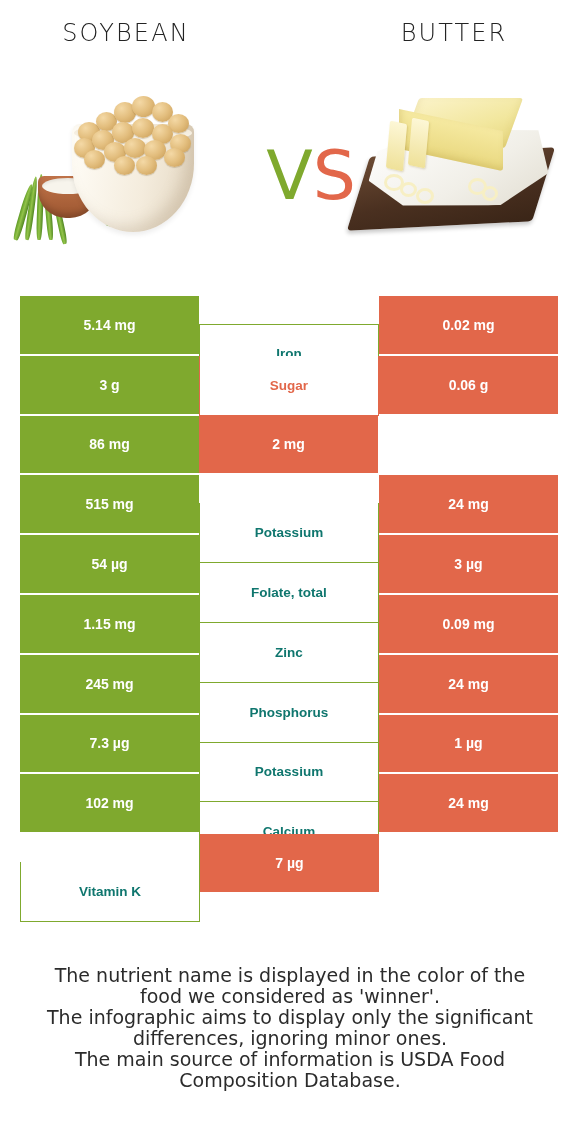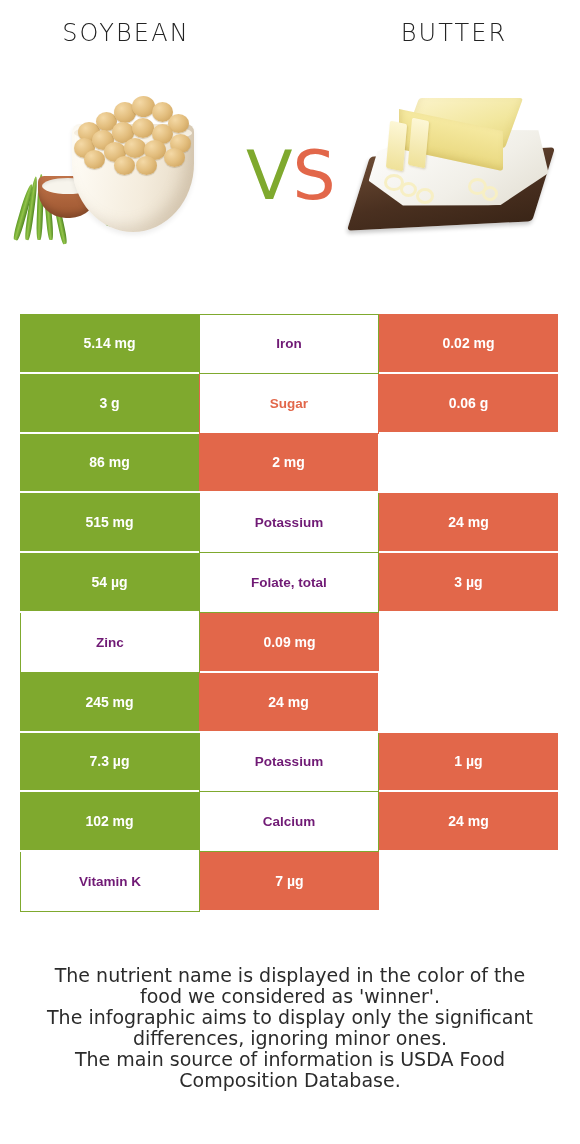--- a/index.html
+++ b/index.html
@@ -56,21 +56,21 @@
   }
   .hero-left  { left: 10px;  width: 240px; }
   .hero-right { left: 350px; width: 220px; }
 
   .vs-wrap {
     position: absolute;
     left: 246px;
     top: 48px;
     width: 110px;
     height: 100px;
-    text-align: left;
+    text-align: right;
   }
   .vs-wrap span {
     font-family: "DejaVu Sans", sans-serif;
     font-size: 68px;
     font-weight: 400;
     line-height: 100px;
     letter-spacing: 0px;
   }
   .vs-v { color: #7FA92E; }
   .vs-s { color: #E2674A; }
@@ -184,21 +184,21 @@
     position: absolute;
     border: 3px solid #F7EFC4;
     border-radius: 50%;
     background: transparent;
   }
 
   
   .table {
     position: absolute;
     left: 20px;
-    top: 314px;
+    top: 296px;
     width: 538px;
   }
   .row {
     position: relative;
     display: flex;
     height: 59.8px;
     margin-bottom: 0px;
   }
   .cell {
     display: flex;
@@ -221,23 +221,24 @@
     color: #ffffff;
     border-bottom: 2px solid #ffffff;
   }
   .cell-mid {
     width: 180px;
     background: #ffffff;
     font-size: 13.5px;
     font-weight: 700;
   }
   .cell-mid.win-green {
-    color: #701a75;
+    color: #0f766e;
     border: 1px solid #7FA92E;
     border-top-width: 0;
+    margin-top: 28px;
   }
   .cell-mid.win-red {
     color: #E2674A;
     border: 1px solid #E2674A;
     border-top-width: 0;
   }
   .row:first-child .cell-mid { border-top-width: 1px; }
 
   
   .footer {
@@ -340,25 +341,27 @@
       <div class="cell cell-left">515 mg</div>
       <div class="cell cell-mid win-green">Potassium</div>
       <div class="cell cell-right">24 mg</div>
     </div>
     <div class="row">
       <div class="cell cell-left">54 µg</div>
       <div class="cell cell-mid win-green">Folate, total</div>
       <div class="cell cell-right">3 µg</div>
     </div>
     <div class="row">
+      <div class="cell cell-left">1.15 mg</div>
       <div class="cell cell-mid win-green">Zinc</div>
       <div class="cell cell-right">0.09 mg</div>
     </div>
     <div class="row">
       <div class="cell cell-left">245 mg</div>
+      <div class="cell cell-mid win-green">Phosphorus</div>
       <div class="cell cell-right">24 mg</div>
     </div>
     <div class="row">
       <div class="cell cell-left">7.3 µg</div>
       <div class="cell cell-mid win-green">Potassium</div>
       <div class="cell cell-right">1 µg</div>
     </div>
     <div class="row">
       <div class="cell cell-left">102 mg</div>
       <div class="cell cell-mid win-green">Calcium</div>

